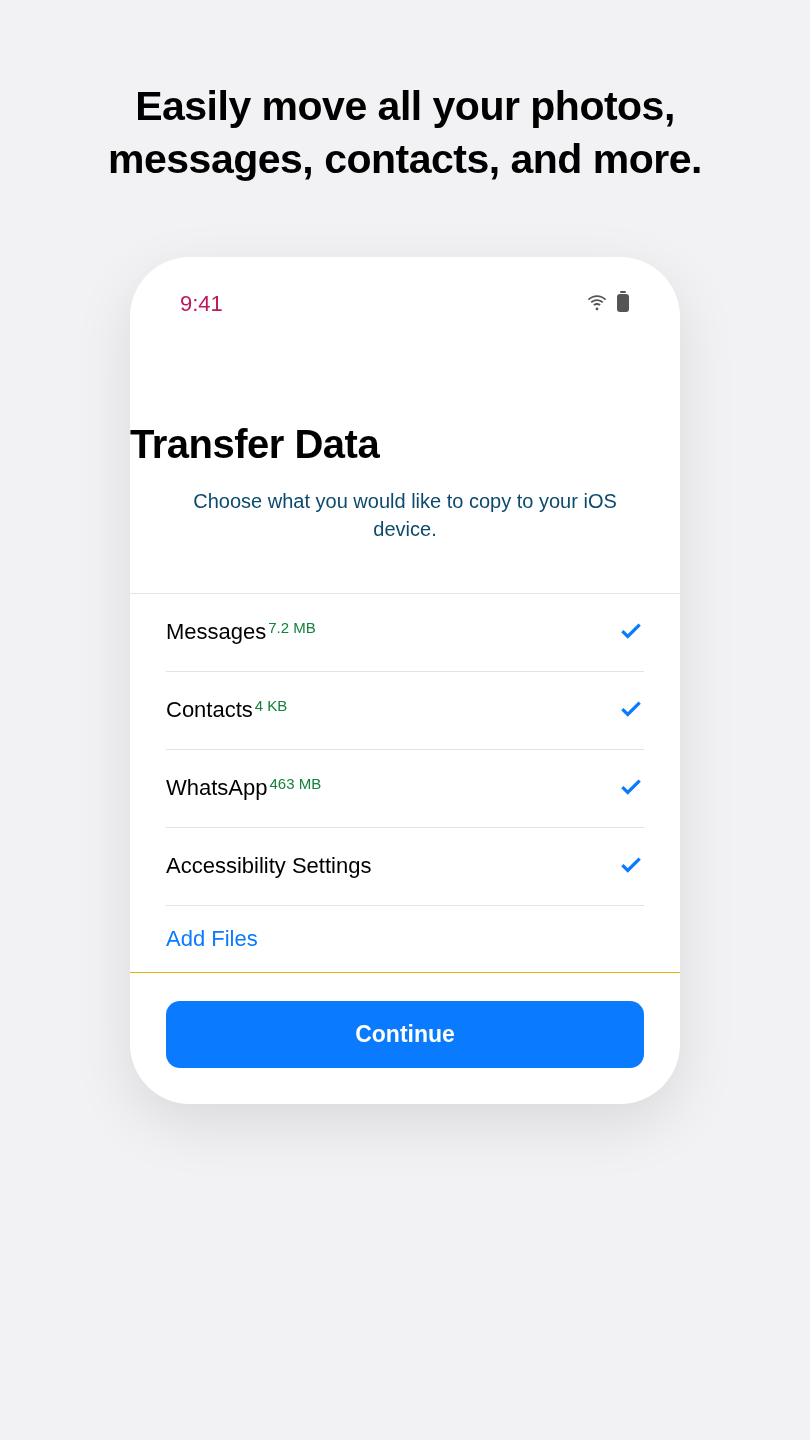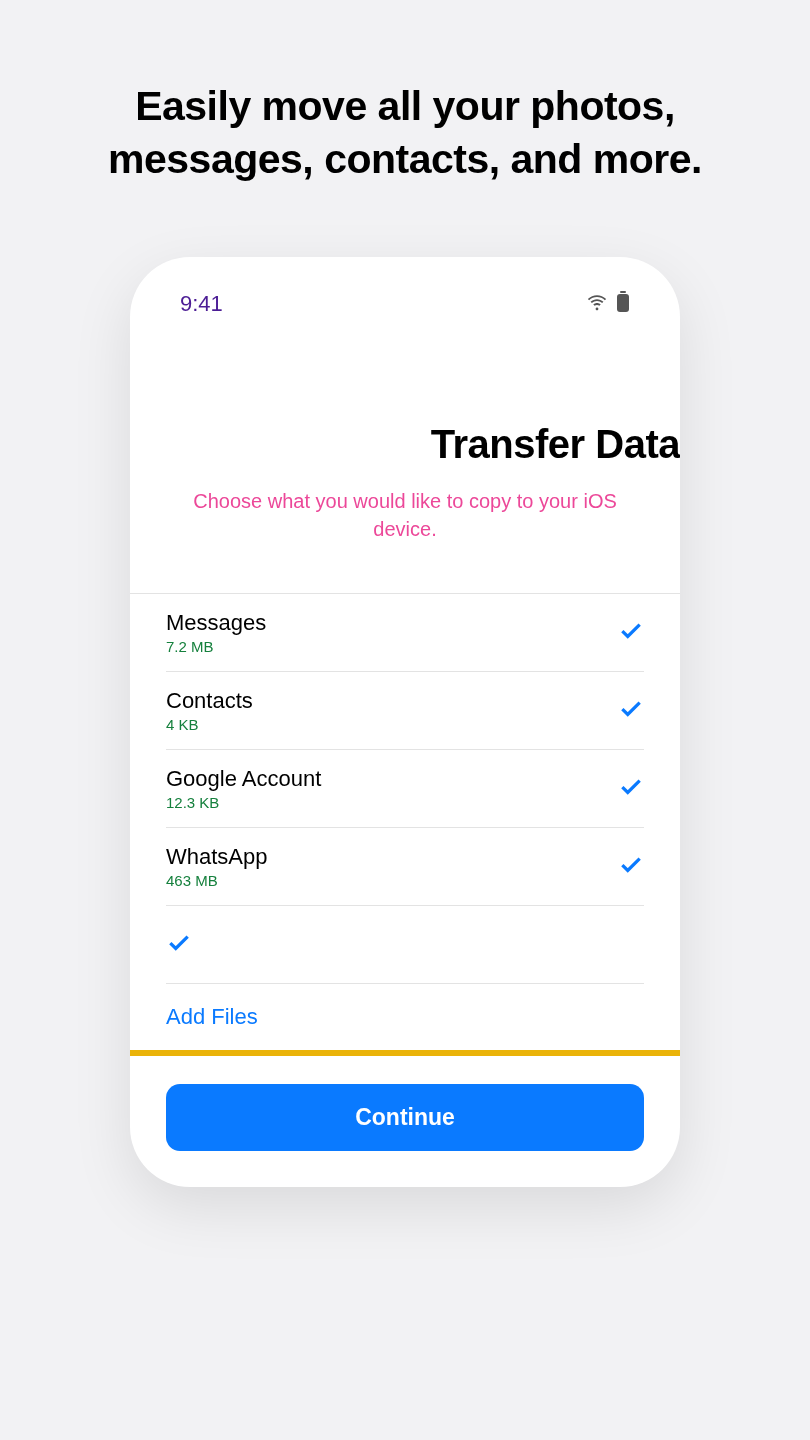--- a/index.html
+++ b/index.html
@@ -35,90 +35,90 @@
     .status-bar {
       display: flex;
       justify-content: space-between;
       align-items: center;
       padding: 35px 50px 0;
       height: 60px;
     }
     .status-time {
       font-size: 22px;
       font-weight: 500;
-      color: #4c1d95;
+      color: #be185d;
     }
     .status-icons {
       display: flex;
       align-items: center;
       gap: 8px;
     }
     .wifi-icon svg {
       width: 22px;
       height: 22px;
       fill: #555;
     }
     .battery-icon svg {
       width: 14px;
       height: 22px;
       fill: #555;
     }
     .page-title {
-      text-align: right;
+      text-align: left;
       font-size: 40px;
       font-weight: 700;
       color: #000;
       margin-top: 105px;
       letter-spacing: -0.5px;
     }
     .page-subtitle {
       text-align: center;
       font-size: 20px;
-      color: #ec4899;
+      color: #0c4a6e;
       margin-top: 20px;
       padding: 0 40px;
       line-height: 1.4;
     }
     .list {
       margin-top: 50px;
       border-top: 1px solid #e3e3e3;
     }
     .list-item {
       display: flex;
       justify-content: space-between;
       align-items: center;
       padding: 16px 0;
       border-bottom: 1px solid #e3e3e3;
       margin: 0 36px;
       min-height: 78px;
     }
     .item-text {
       display: flex;
-      flex-direction: column;
+      flex-direction: row;
       gap: 2px;
     }
     .item-label {
       font-size: 22px;
       color: #000;
       font-weight: 400;
     }
     .item-size {
       font-size: 15px;
       color: #15803d;
     }
     .check-icon svg {
       width: 26px;
       height: 26px;
       stroke: #0a7aff;
       stroke-width: 3;
       fill: none;
     }
     .add-files-row {
       padding: 20px 36px;
-      border-bottom: 6px solid #eab308;
+      border-bottom: 1px solid #eab308;
     }
     .add-files-link {
       font-size: 22px;
       color: #0a7aff;
       font-weight: 500;
       cursor: pointer;
     }
     .continue-btn {
       display: block;
       margin: 28px 36px 6px;
@@ -173,37 +173,31 @@
       <div class="item-text">
         <span class="item-label">Contacts</span>
         <span class="item-size">4 KB</span>
       </div>
       <span class="check-icon"><svg viewBox="0 0 24 24">
             <polyline points="4,13 9,18 20,7"></polyline>
           </svg></span>
     </div>
     <div class="list-item">
       <div class="item-text">
-        <span class="item-label">Google Account</span>
-        <span class="item-size">12.3 KB</span>
-      </div>
-      <span class="check-icon"><svg viewBox="0 0 24 24">
-            <polyline points="4,13 9,18 20,7"></polyline>
-          </svg></span>
-    </div>
-    <div class="list-item">
-      <div class="item-text">
         <span class="item-label">WhatsApp</span>
         <span class="item-size">463 MB</span>
       </div>
       <span class="check-icon"><svg viewBox="0 0 24 24">
             <polyline points="4,13 9,18 20,7"></polyline>
           </svg></span>
     </div>
     <div class="list-item">
+      <div class="item-text">
+        <span class="item-label">Accessibility Settings</span>
+      </div>
       <span class="check-icon"><svg viewBox="0 0 24 24">
             <polyline points="4,13 9,18 20,7"></polyline>
           </svg></span>
     </div>
   </div>
 
   <div class="add-files-row">
     <span class="add-files-link">Add Files</span>
   </div>
 

